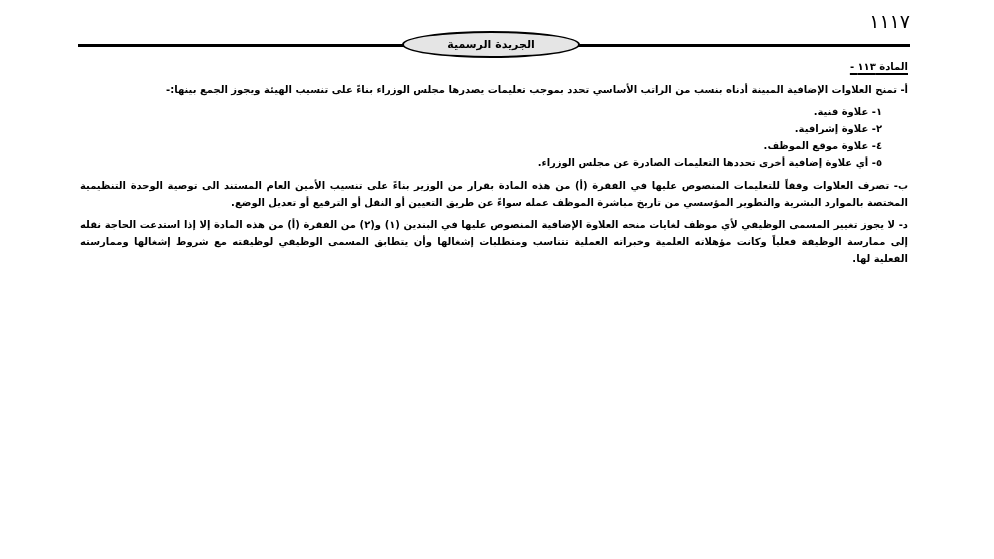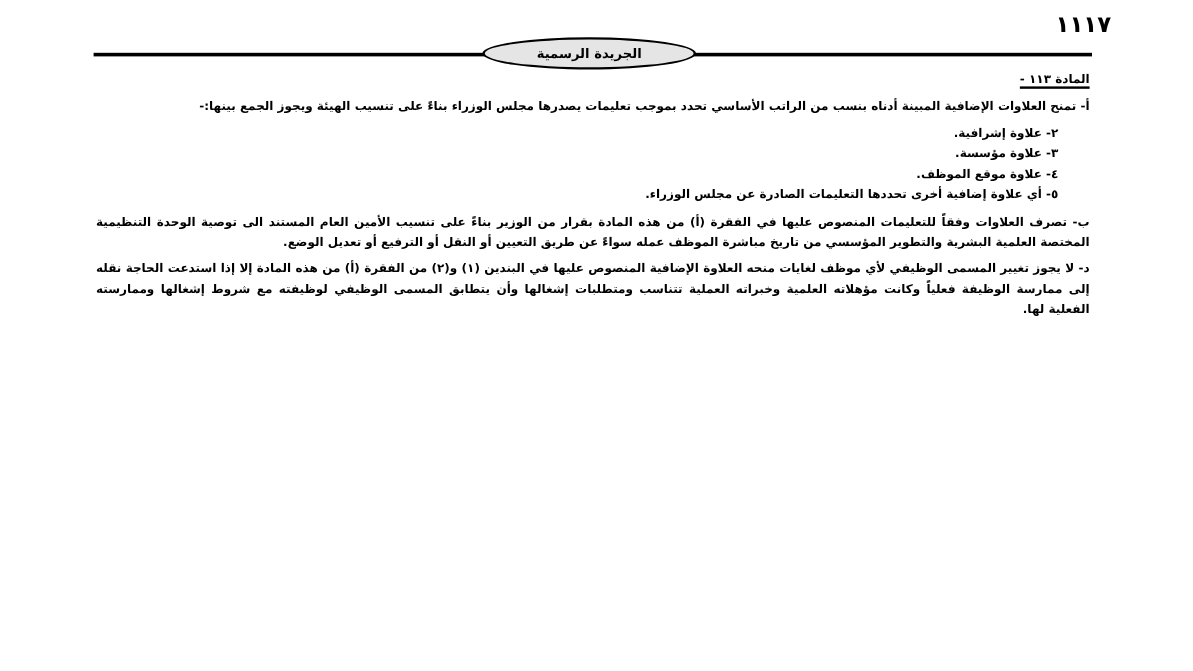--- a/index.html
+++ b/index.html
@@ -13,23 +13,23 @@
     height: 559px;
     background: #ffffff;
     color: #000000;
     font-family: "DejaVu Sans", sans-serif;
     direction: rtl;
     overflow: hidden;
   }
   .page-number {
     position: absolute;
     top: 10px;
-    right: 68px;
+    right: 84px;
     font-size: 19px;
-    font-weight: bold;
+    font-weight: normal;
     letter-spacing: 7px;
     white-space: nowrap;
   }
   .header-rule {
     position: absolute;
     top: 44px;
     left: 78px;
     right: 84px;
     border-top: 3px solid #000000;
     height: 0;
@@ -96,26 +96,26 @@
     <span>الجريدة الرسمية</span>
   </div>
 
   <div class="content">
 
     <p class="article-title"><span class="underlined">المادة ١١٣ -</span></p>
 
     <p class="clause"><span>أ-</span> <span>تمنح العلاوات الإضافية المبينة أدناه بنسب من الراتب الأساسي تحدد بموجب تعليمات يصدرها مجلس الوزراء بناءً على تنسيب الهيئة ويجوز الجمع بينها:-</span></p>
 
     <div class="items">
+      <p class="item"><span>١-</span> <span>علاوة فنية.</span></p>
       <p class="item"><span>٢-</span> <span>علاوة إشرافية.</span></p>
-      <p class="item"><span>٣-</span> <span>علاوة مؤسسة.</span></p>
       <p class="item"><span>٤-</span> <span>علاوة موقع الموظف.</span></p>
       <p class="item"><span>٥-</span> <span>أي علاوة إضافية أخرى تحددها التعليمات الصادرة عن مجلس الوزراء.</span></p>
     </div>
 
-    <p class="clause"><span>ب-</span> <span>تصرف العلاوات وفقاً للتعليمات المنصوص عليها في الفقرة (أ) من هذه المادة بقرار من الوزير بناءً على تنسيب الأمين العام المستند الى توصية الوحدة التنظيمية المختصة العلمية البشرية والتطوير المؤسسي من تاريخ مباشرة الموظف عمله سواءً عن طريق التعيين أو النقل أو الترفيع أو تعديل الوضع.</span></p>
+    <p class="clause"><span>ب-</span> <span>تصرف العلاوات وفقاً للتعليمات المنصوص عليها في الفقرة (أ) من هذه المادة بقرار من الوزير بناءً على تنسيب الأمين العام المستند الى توصية الوحدة التنظيمية المختصة بالموارد البشرية والتطوير المؤسسي من تاريخ مباشرة الموظف عمله سواءً عن طريق التعيين أو النقل أو الترفيع أو تعديل الوضع.</span></p>
 
 
     <p class="clause"><span>د-</span> <span>لا يجوز تغيير المسمى الوظيفي لأي موظف لغايات منحه العلاوة الإضافية المنصوص عليها في البندين (١) و(٢) من الفقرة (أ) من هذه المادة إلا إذا استدعت الحاجة نقله إلى ممارسة الوظيفة فعلياً وكانت مؤهلاته العلمية وخبراته العملية تتناسب ومتطلبات إشغالها وأن يتطابق المسمى الوظيفي لوظيفته مع شروط إشغالها وممارسته الفعلية لها.</span></p>
 
 
   </div>
 </div>
 
 </body></html>

